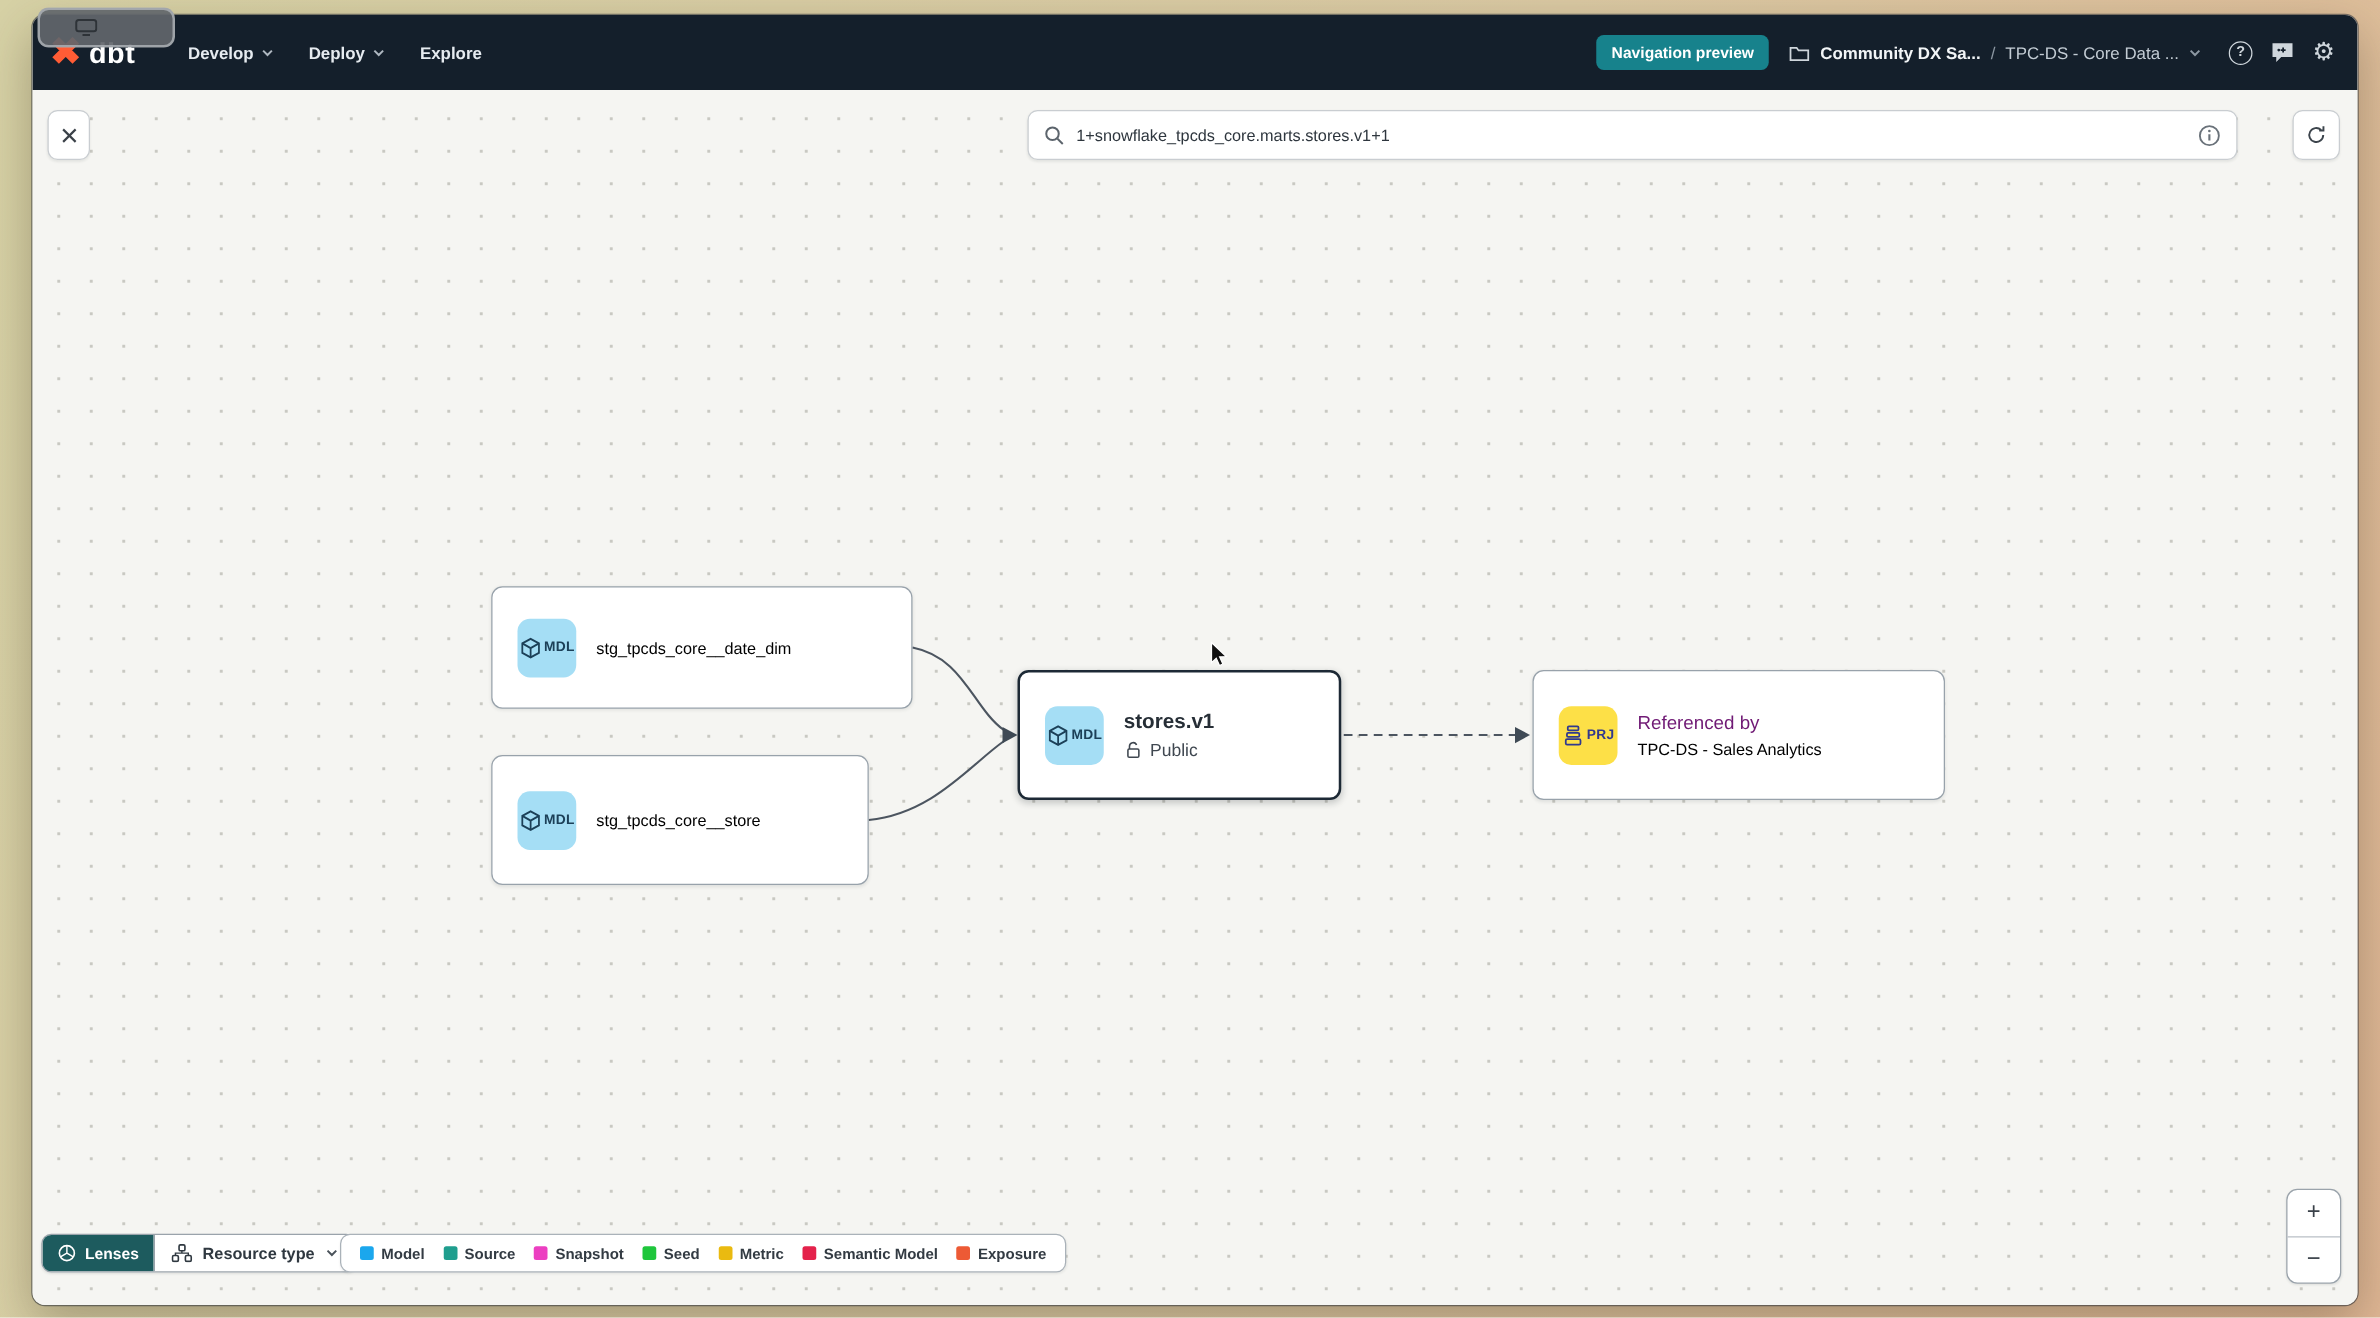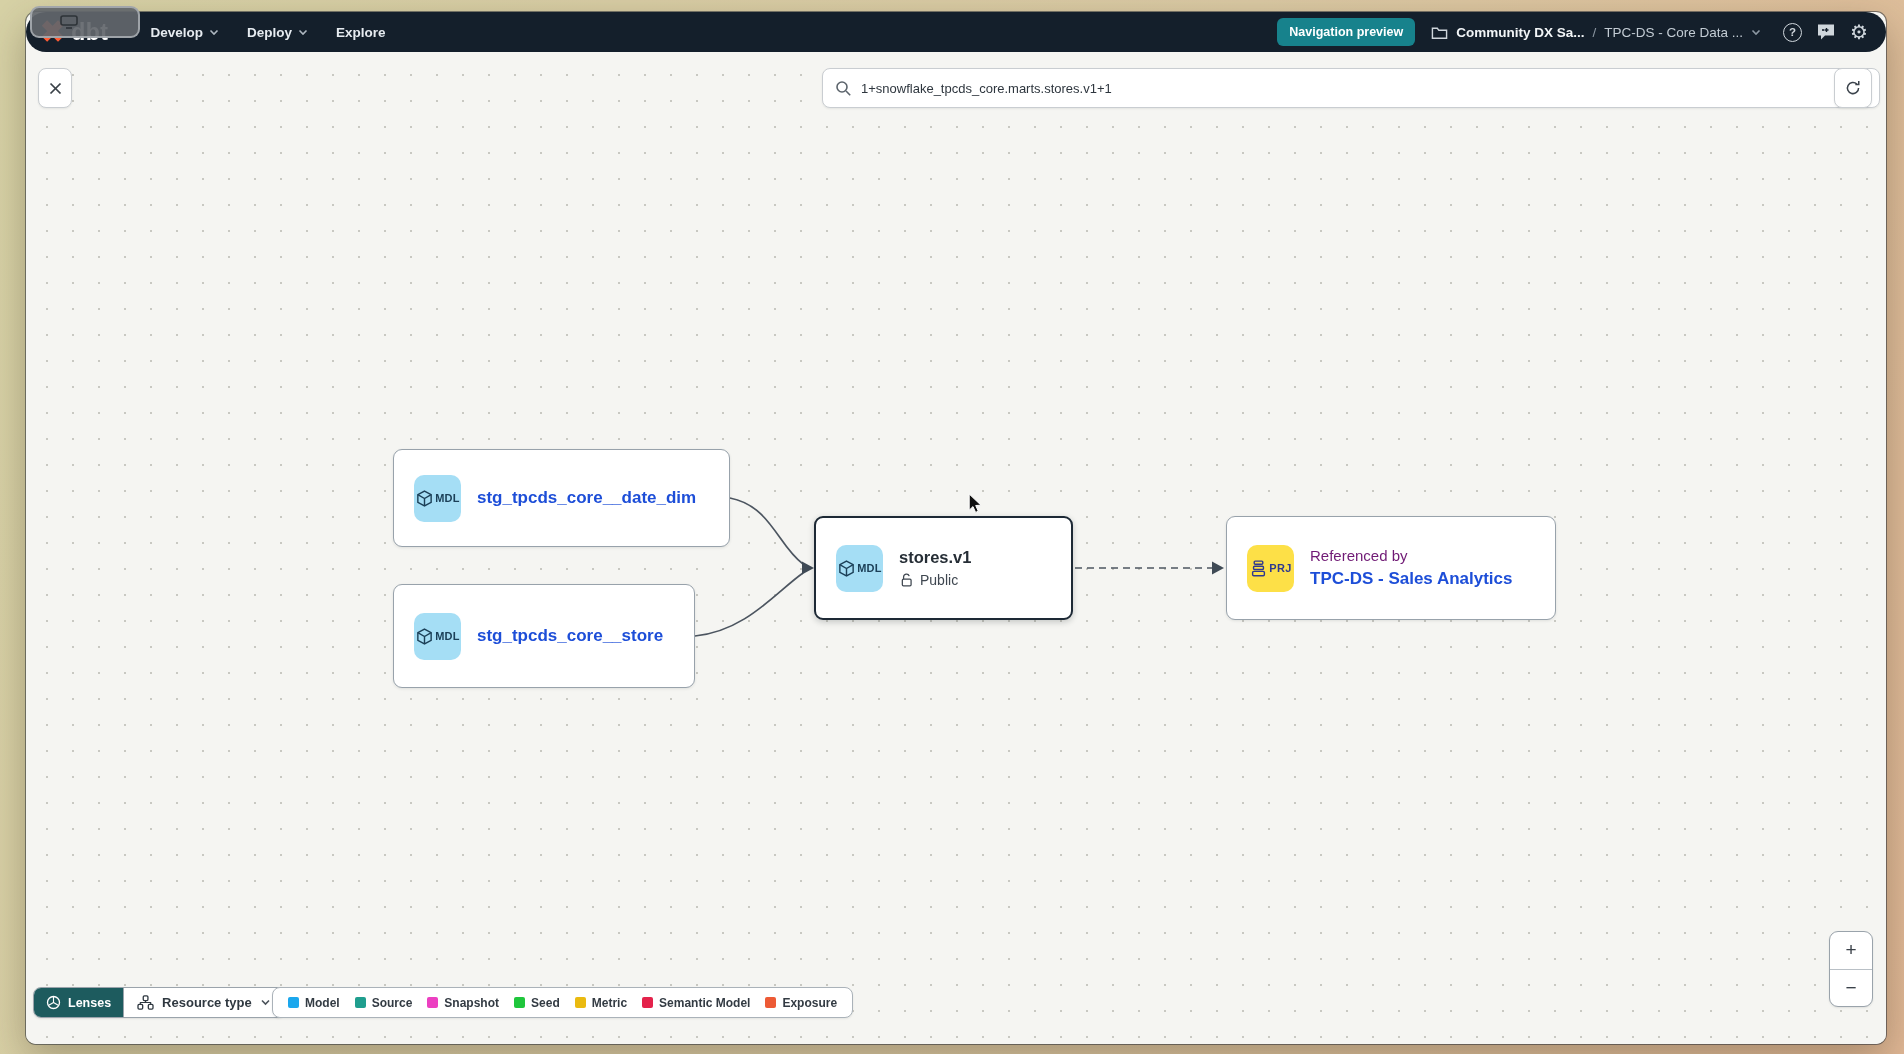--- a/index.html
+++ b/index.html
@@ -6,22 +6,22 @@
   html,body { width:1904px; height:1054px; overflow:hidden;
     font-family:"Liberation Sans", sans-serif; }
   body { background:linear-gradient(110deg,#d7d2a6 0%,#dbcaa4 55%,#e0b795 100%); position:relative; }
 
   .window { position:absolute; left:26px; top:12px; width:1860px; height:1032px;
     border-radius:10px; overflow:hidden; background:#f5f5f2;
     box-shadow:0 0 0 1px rgba(40,45,55,.55), 0 14px 40px rgba(60,50,30,.35);
     display:flex; flex-direction:column; }
 
   
-  .navbar { height:40px; background:#141f2b; display:flex; align-items:center;
-    padding:0 18px 0 14px; flex:0 0 auto; color:#e6ebf0;border-radius:22px; }
+  .navbar { height:60px; background:#141f2b; display:flex; align-items:center;
+    padding:0 18px 0 14px; flex:0 0 auto; color:#e6ebf0; }
   .logo { display:flex; align-items:center; gap:6px; margin-right:28px; }
   .logo-x { color:#ff5c35; font-size:30px; font-weight:bold; line-height:1; transform:rotate(0deg); }
   .logo-text { color:#fff; font-size:23px; font-weight:bold; letter-spacing:.5px; }
   .nav-menu { display:flex; align-items:center; gap:6px; font-size:13.5px; font-weight:bold;
     padding:8px 14px; cursor:pointer; }
   .nav-right { margin-left:auto; display:flex; align-items:center; gap:16px; }
   .preview-badge { background:#17828c; color:#fff; font-size:12.5px; font-weight:bold;
     padding:7px 12px; border-radius:6px; }
   .crumbs { display:flex; align-items:center; gap:8px; font-size:13.5px; white-space:nowrap; }
   .crumb-account { font-weight:bold; color:#f2f5f7; }
@@ -36,35 +36,35 @@
   .canvas { position:relative; flex:1; background-color:#f5f5f2;
     background-image:radial-gradient(#c8c8c2 1.1px, transparent 1.3px);
     background-size:26px 26px; background-position:8px 10px; }
 
   
   .btn-box { position:absolute; background:#fff; border:1px solid #c9cdd1; border-radius:8px;
     display:flex; align-items:center; justify-content:center;
     box-shadow:0 1px 2px rgba(30,35,40,.08); }
   .close-btn { left:12px; top:16px; width:34px; height:40px; cursor:pointer; }
   .path-chip { left:58px; top:16px; height:40px; padding:0 16px; font-size:12.5px; color:#3a414a; cursor:pointer; }
-  .search-box { left:796px; top:16px; width:1058px; height:40px; justify-content:flex-start;
+  .search-box { left:796px; top:16px; width:968px; height:40px; justify-content:flex-start;
     padding:0 12px; gap:9px; cursor:text; }
   .search-text { font-size:13px; color:#2e363e; flex:1; }
   .refresh-btn { left:1808px; top:16px; width:38px; height:40px; cursor:pointer; }
 
   
   .node { position:absolute; background:#fff; border:1px solid #98a2ab; border-radius:9px;
     display:flex; align-items:center; gap:16px; padding-left:20px;
     box-shadow:0 1px 3px rgba(30,35,40,.10); cursor:pointer; }
   .node.selected { border:2px solid #1d2935; box-shadow:0 2px 6px rgba(20,26,33,.22); }
   .node-badge { width:47px; height:47px; border-radius:10px; flex:0 0 auto;
     display:flex; flex-direction:row; align-items:center; justify-content:center; gap:1px; }
   .badge-mdl-text { font-size:11px; font-weight:bold; color:#1c4058; letter-spacing:.3px; }
   .badge-prj-text { font-size:11px; font-weight:bold; color:#30398f; letter-spacing:.3px; }
-  .node-label { font-size:17px; font-weight:bold; color:#1d4ed8; white-space:nowrap; }
+  .node-label { font-size:13px; font-weight:normal; color:#000000; white-space:nowrap; }
   .node-col { display:flex; flex-direction:column; gap:5px; }
   .node-title { font-size:16.5px; font-weight:bold; color:#262e36; }
   .node-access { display:flex; align-items:center; gap:6px; font-size:14px; color:#3f4750; }
   .node-subtitle { font-size:15px; color:#701a75; }
 
   .edges { position:absolute; left:0; top:0; width:100%; height:100%; pointer-events:none; }
 
   
   .lenses-bar { position:absolute; left:7px; bottom:26px; height:31px; display:flex;
     border-radius:8px; overflow:hidden; border:1px solid #9aa3ab;

